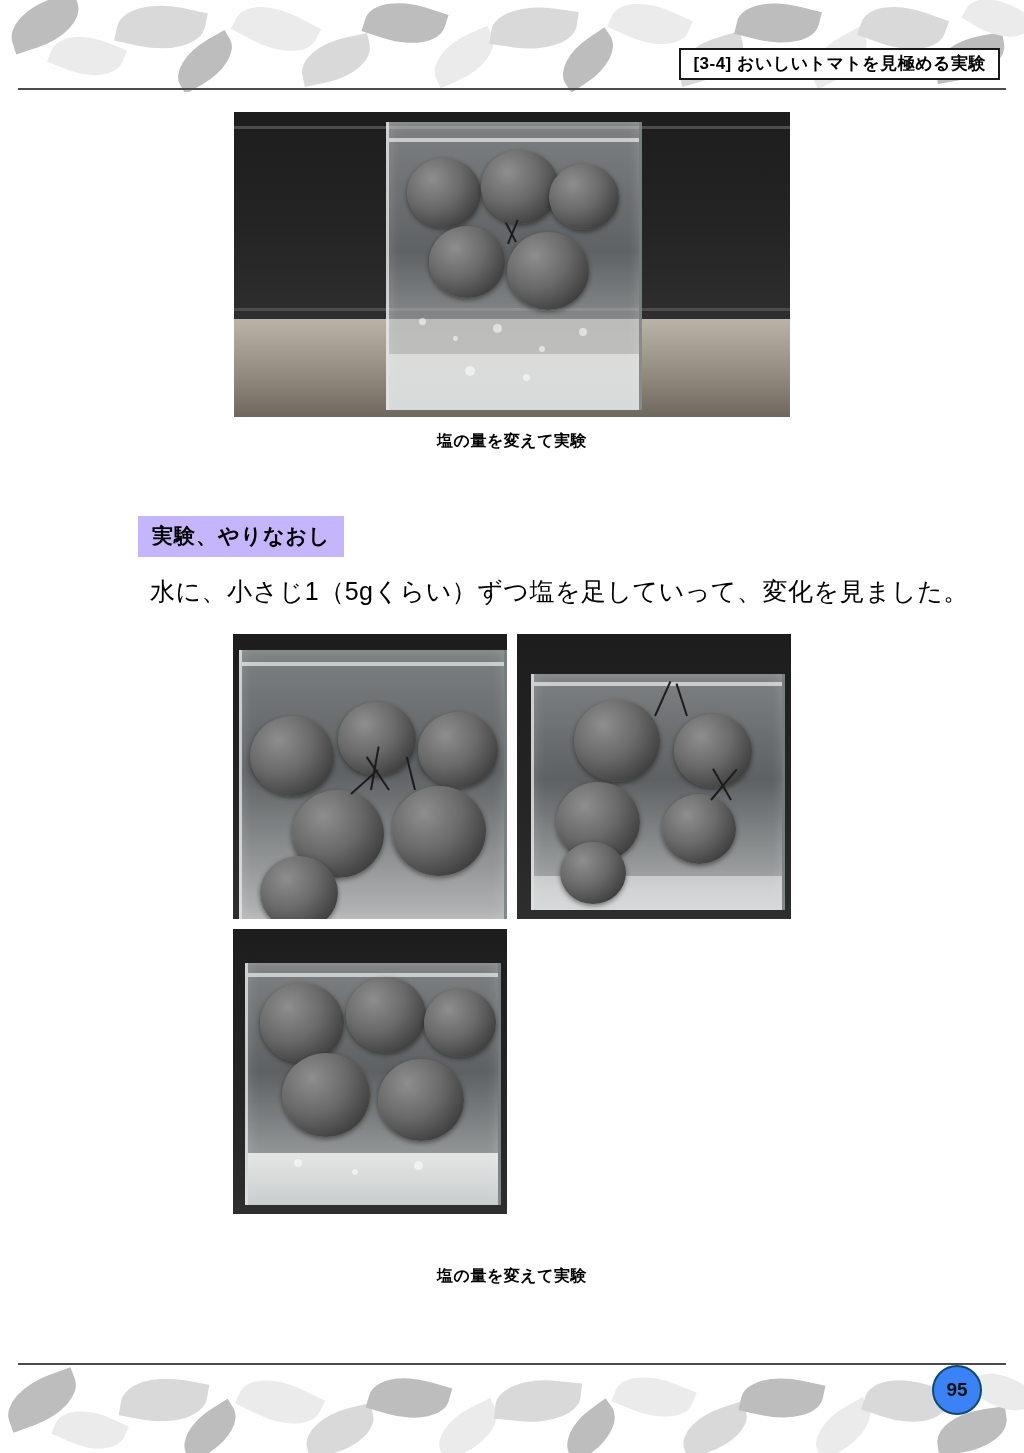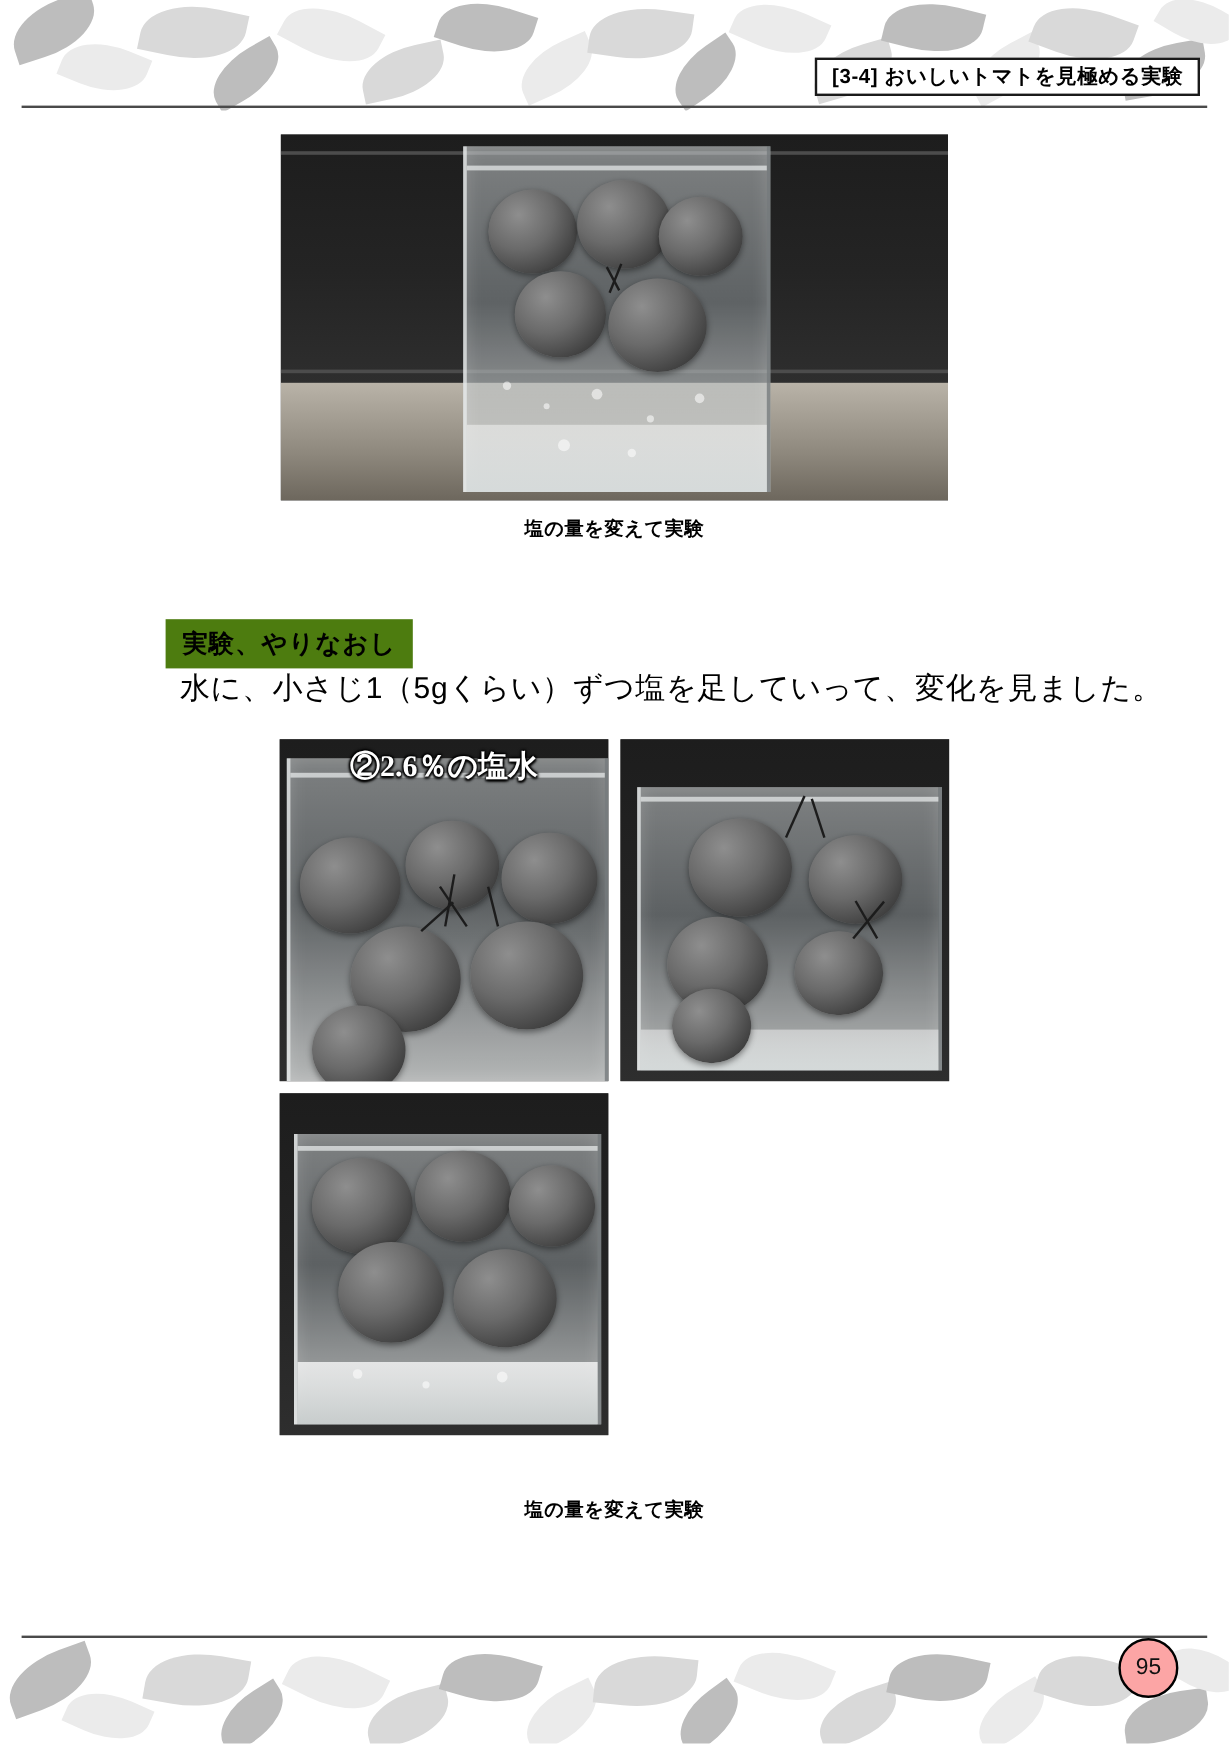--- a/index.html
+++ b/index.html
@@ -90,31 +90,31 @@
   }
 
   .body-text {
     font-size: 25px;
     margin: 58px 0 0 150px;
     letter-spacing: 1px;
   }
 
   .section-label {
     display: inline-block;
-    background: #4d7c0f;
+    background: #c4b5fd;
     font-size: 21px;
     font-weight: bold;
     padding: 6px 14px 7px 14px;
     margin: 64px 0 0 138px;
     letter-spacing: 1px;
   }
 
   .body-text2 {
     font-size: 25px;
-    margin: 0 0 0 150px;
+    margin: 18px 0 0 150px;
     letter-spacing: 0.5px;
     position: relative;
   }
 
   
   .grid {
     width: 558px;
     margin: 26px auto 0 auto;
     display: grid;
     grid-template-columns: 274px 274px;
@@ -151,25 +151,25 @@
   }
 
   
   .page-number {
     position: absolute;
     right: 42px;
     bottom: 38px;
     width: 46px;
     height: 46px;
     border-radius: 50%;
-    background: #fca5a5;
-    border: 2px solid #000000;
+    background: #3b82f6;
+    border: 2px solid #0c4a6e;
     color: #111;
     font-size: 19px;
-    font-weight: normal;
+    font-weight: bold;
     display: flex;
     align-items: center;
     justify-content: center;
     z-index: 6;
   }
 
   
   .wall {
     position: absolute; left: 0; top: 0; width: 100%; height: 68%;
     background: linear-gradient(180deg, #1d1d1d 0%, #242424 55%, #2e2e2e 100%);
@@ -294,21 +294,20 @@
         <div class="tomato" style="left:96px;  top:52px;  width:78px; height:74px;"></div>
         <div class="tomato" style="left:176px; top:62px;  width:80px; height:76px;"></div>
         <div class="tomato" style="left:50px;  top:140px; width:92px; height:88px;"></div>
         <div class="tomato" style="left:150px; top:136px; width:94px; height:90px;"></div>
         <div class="tomato" style="left:18px;  top:206px; width:78px; height:74px;"></div>
         <div class="stem" style="left:128px; top:96px;  height:44px; transform:rotate(10deg);"></div>
         <div class="stem" style="left:146px; top:100px; height:40px; transform:rotate(-34deg);"></div>
         <div class="stem" style="left:108px; top:108px; height:36px; transform:rotate(48deg);"></div>
         <div class="stem" style="left:172px; top:106px; height:34px; transform:rotate(-14deg);"></div>
       </div>
-      <div class="label">②2.6％の塩水</div>
     </div>
 
     <div class="cell r2">
       <div class="wall" style="height:100%;"></div>
       <div class="jar" style="left:14px; top:40px; width:248px; height:236px;">
         <div class="water-line" style="top:8px;"></div>
         <div class="jar-base" style="height:34px;"></div>
         <div class="tomato" style="left:40px;  top:26px;  width:86px; height:82px;"></div>
         <div class="tomato" style="left:140px; top:40px;  width:78px; height:74px;"></div>
         <div class="tomato" style="left:22px;  top:108px; width:84px; height:80px;"></div>

